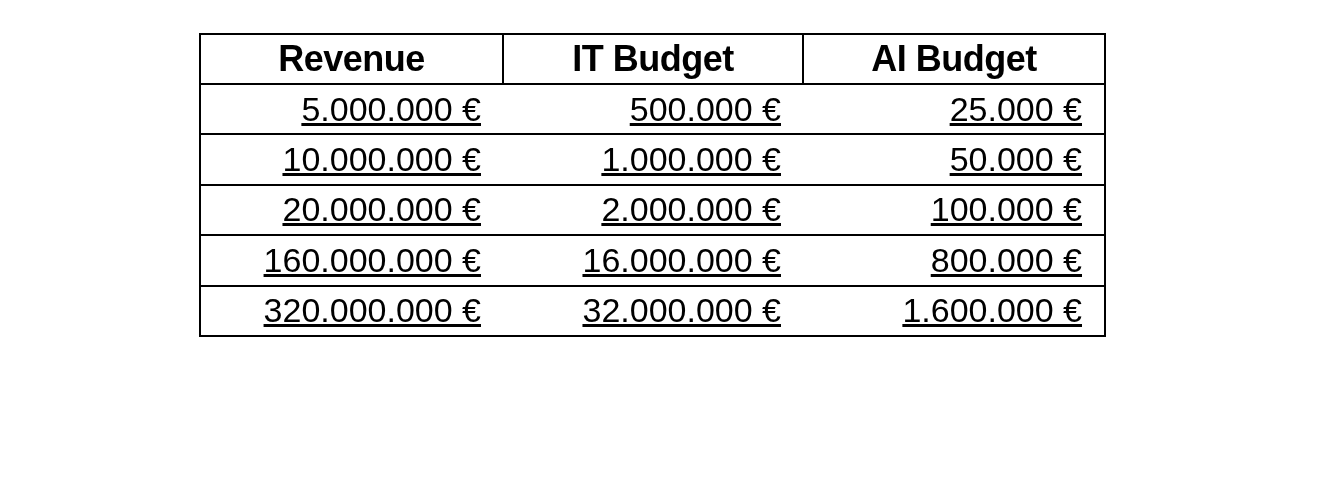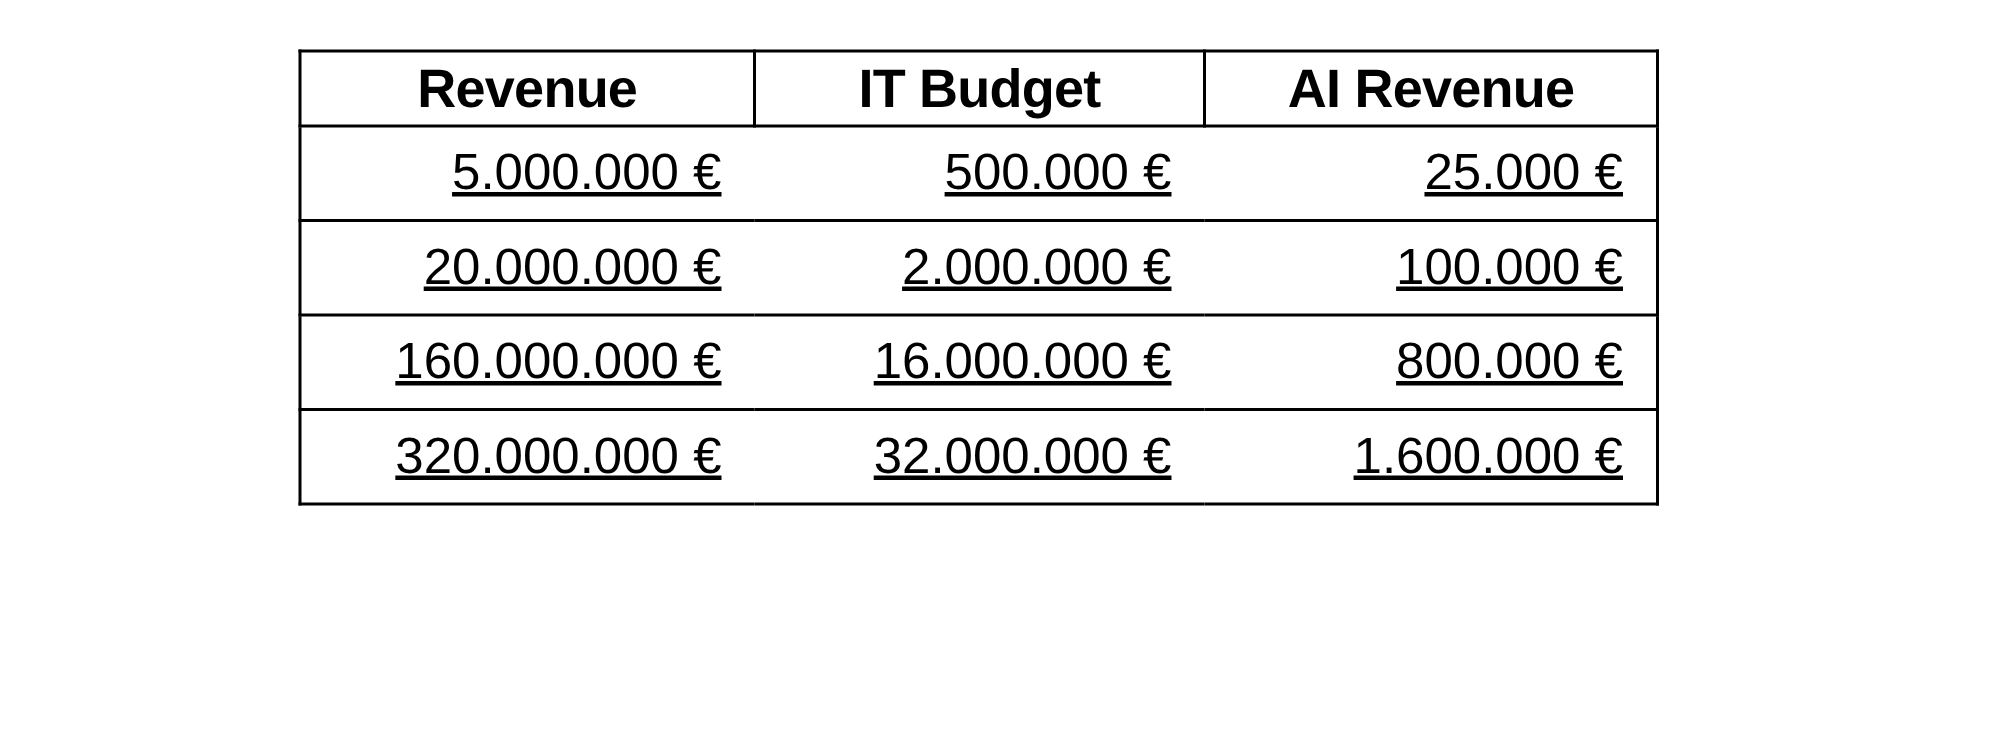--- a/index.html
+++ b/index.html
@@ -62,28 +62,33 @@
   <table class="budget-table">
     <colgroup>
       <col class="c1">
         <col class="c2">
         <col class="c3">
     </colgroup>
     <thead>
       <tr>
         <th>Revenue</th>
         <th>IT Budget</th>
-        <th>AI Revenue</th>
+        <th>AI Budget</th>
       </tr>
     </thead>
     <tbody>
       <tr>
         <td>5.000.000 €</td>
         <td>500.000 €</td>
         <td>25.000 €</td>
+      </tr>
+      <tr>
+        <td>10.000.000 €</td>
+        <td>1.000.000 €</td>
+        <td>50.000 €</td>
       </tr>
       <tr>
         <td>20.000.000 €</td>
         <td>2.000.000 €</td>
         <td>100.000 €</td>
       </tr>
       <tr>
         <td>160.000.000 €</td>
         <td>16.000.000 €</td>
         <td>800.000 €</td>

